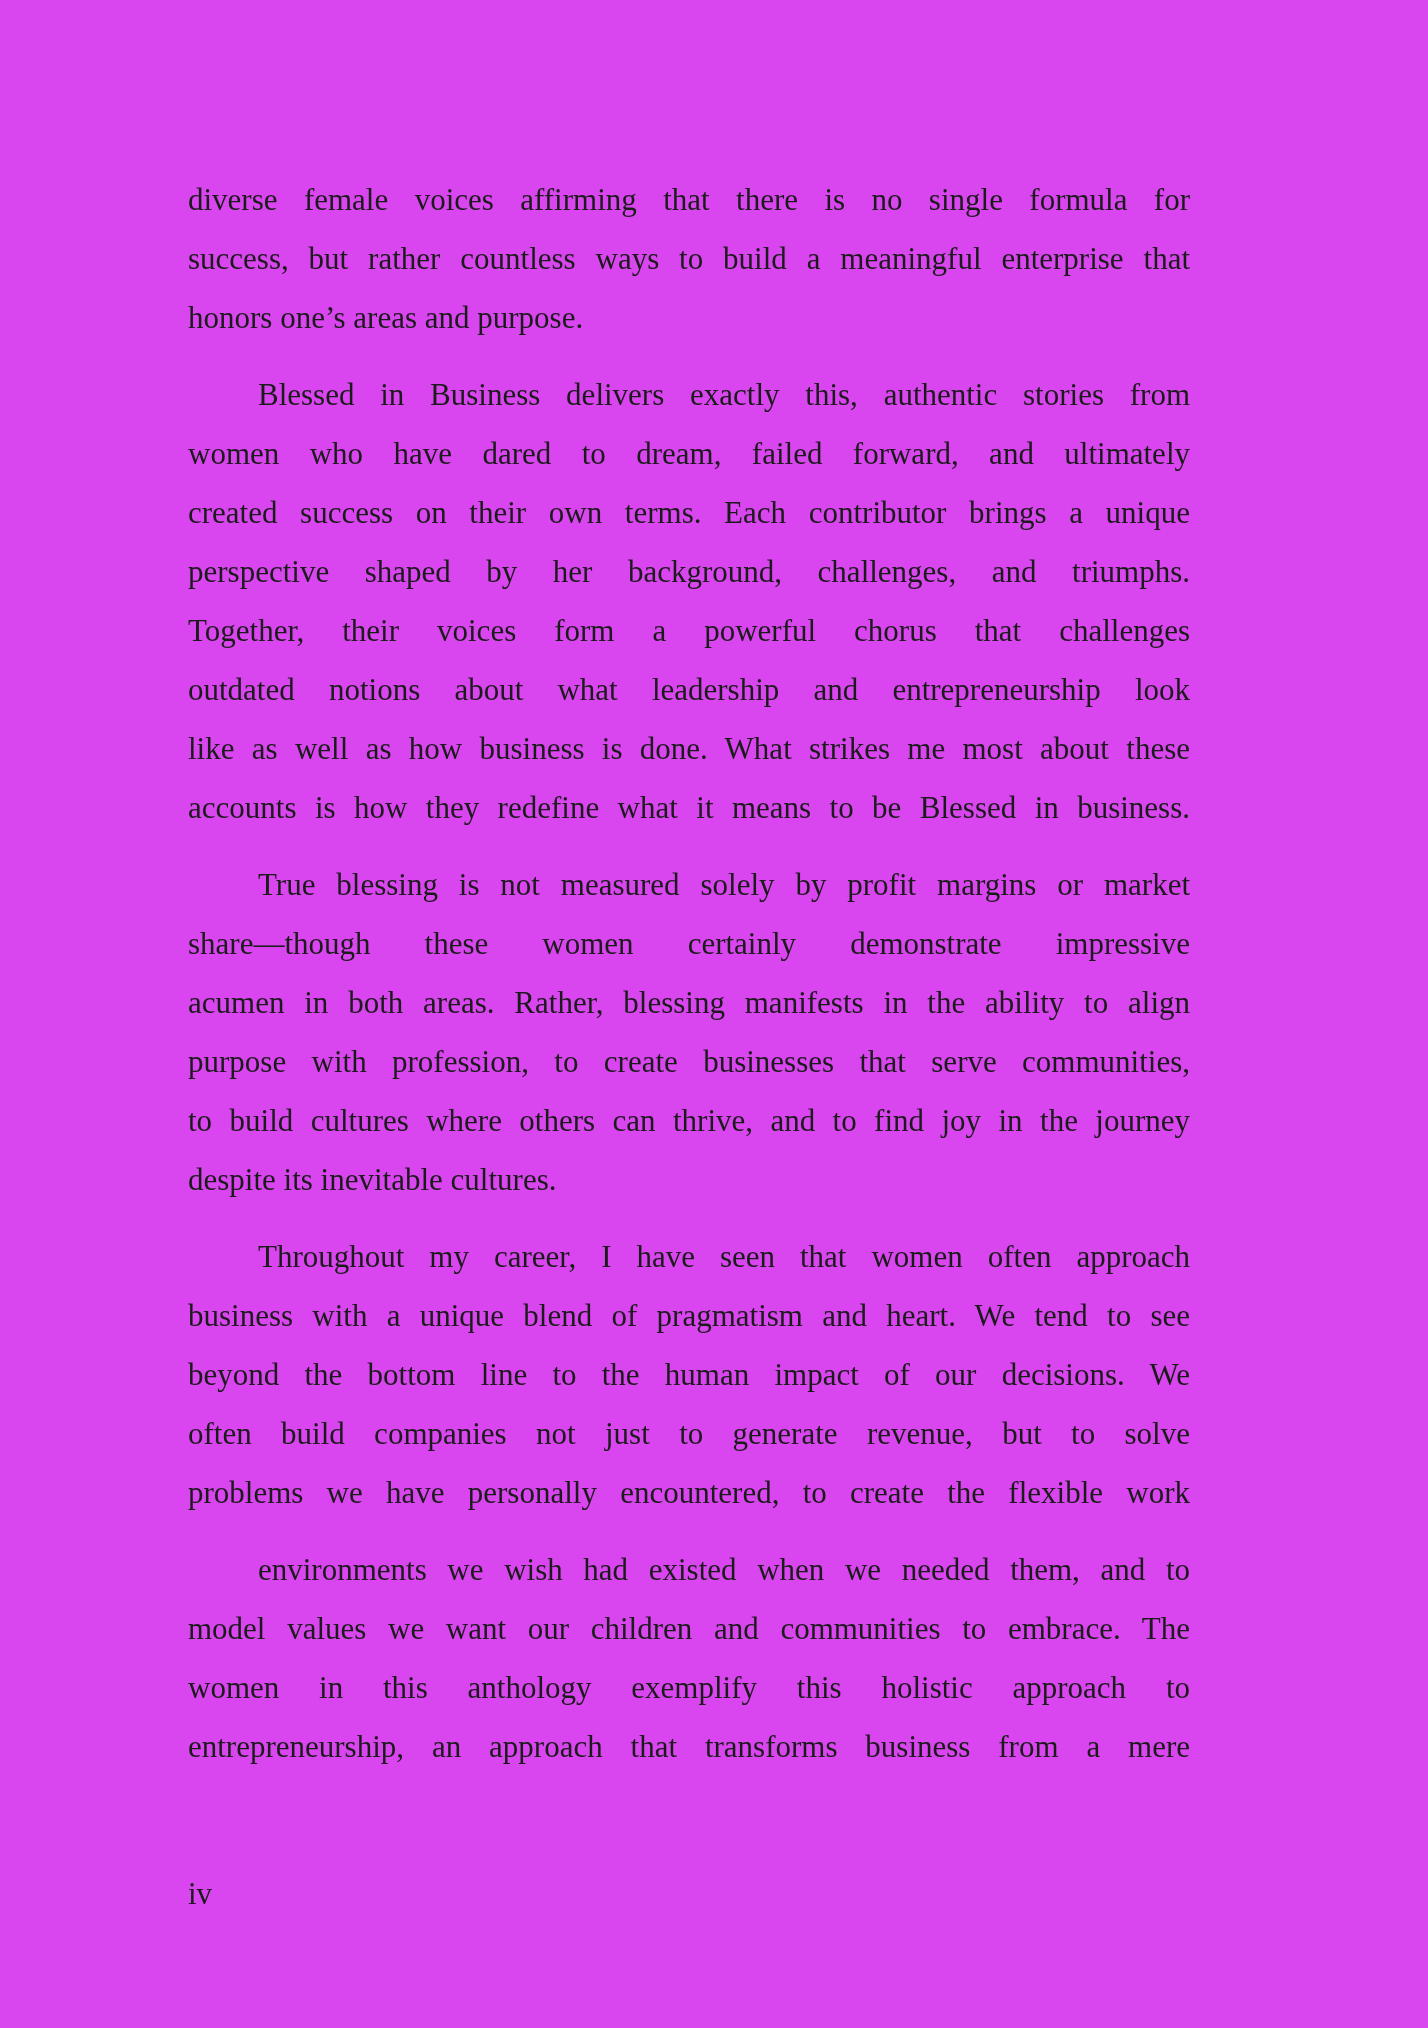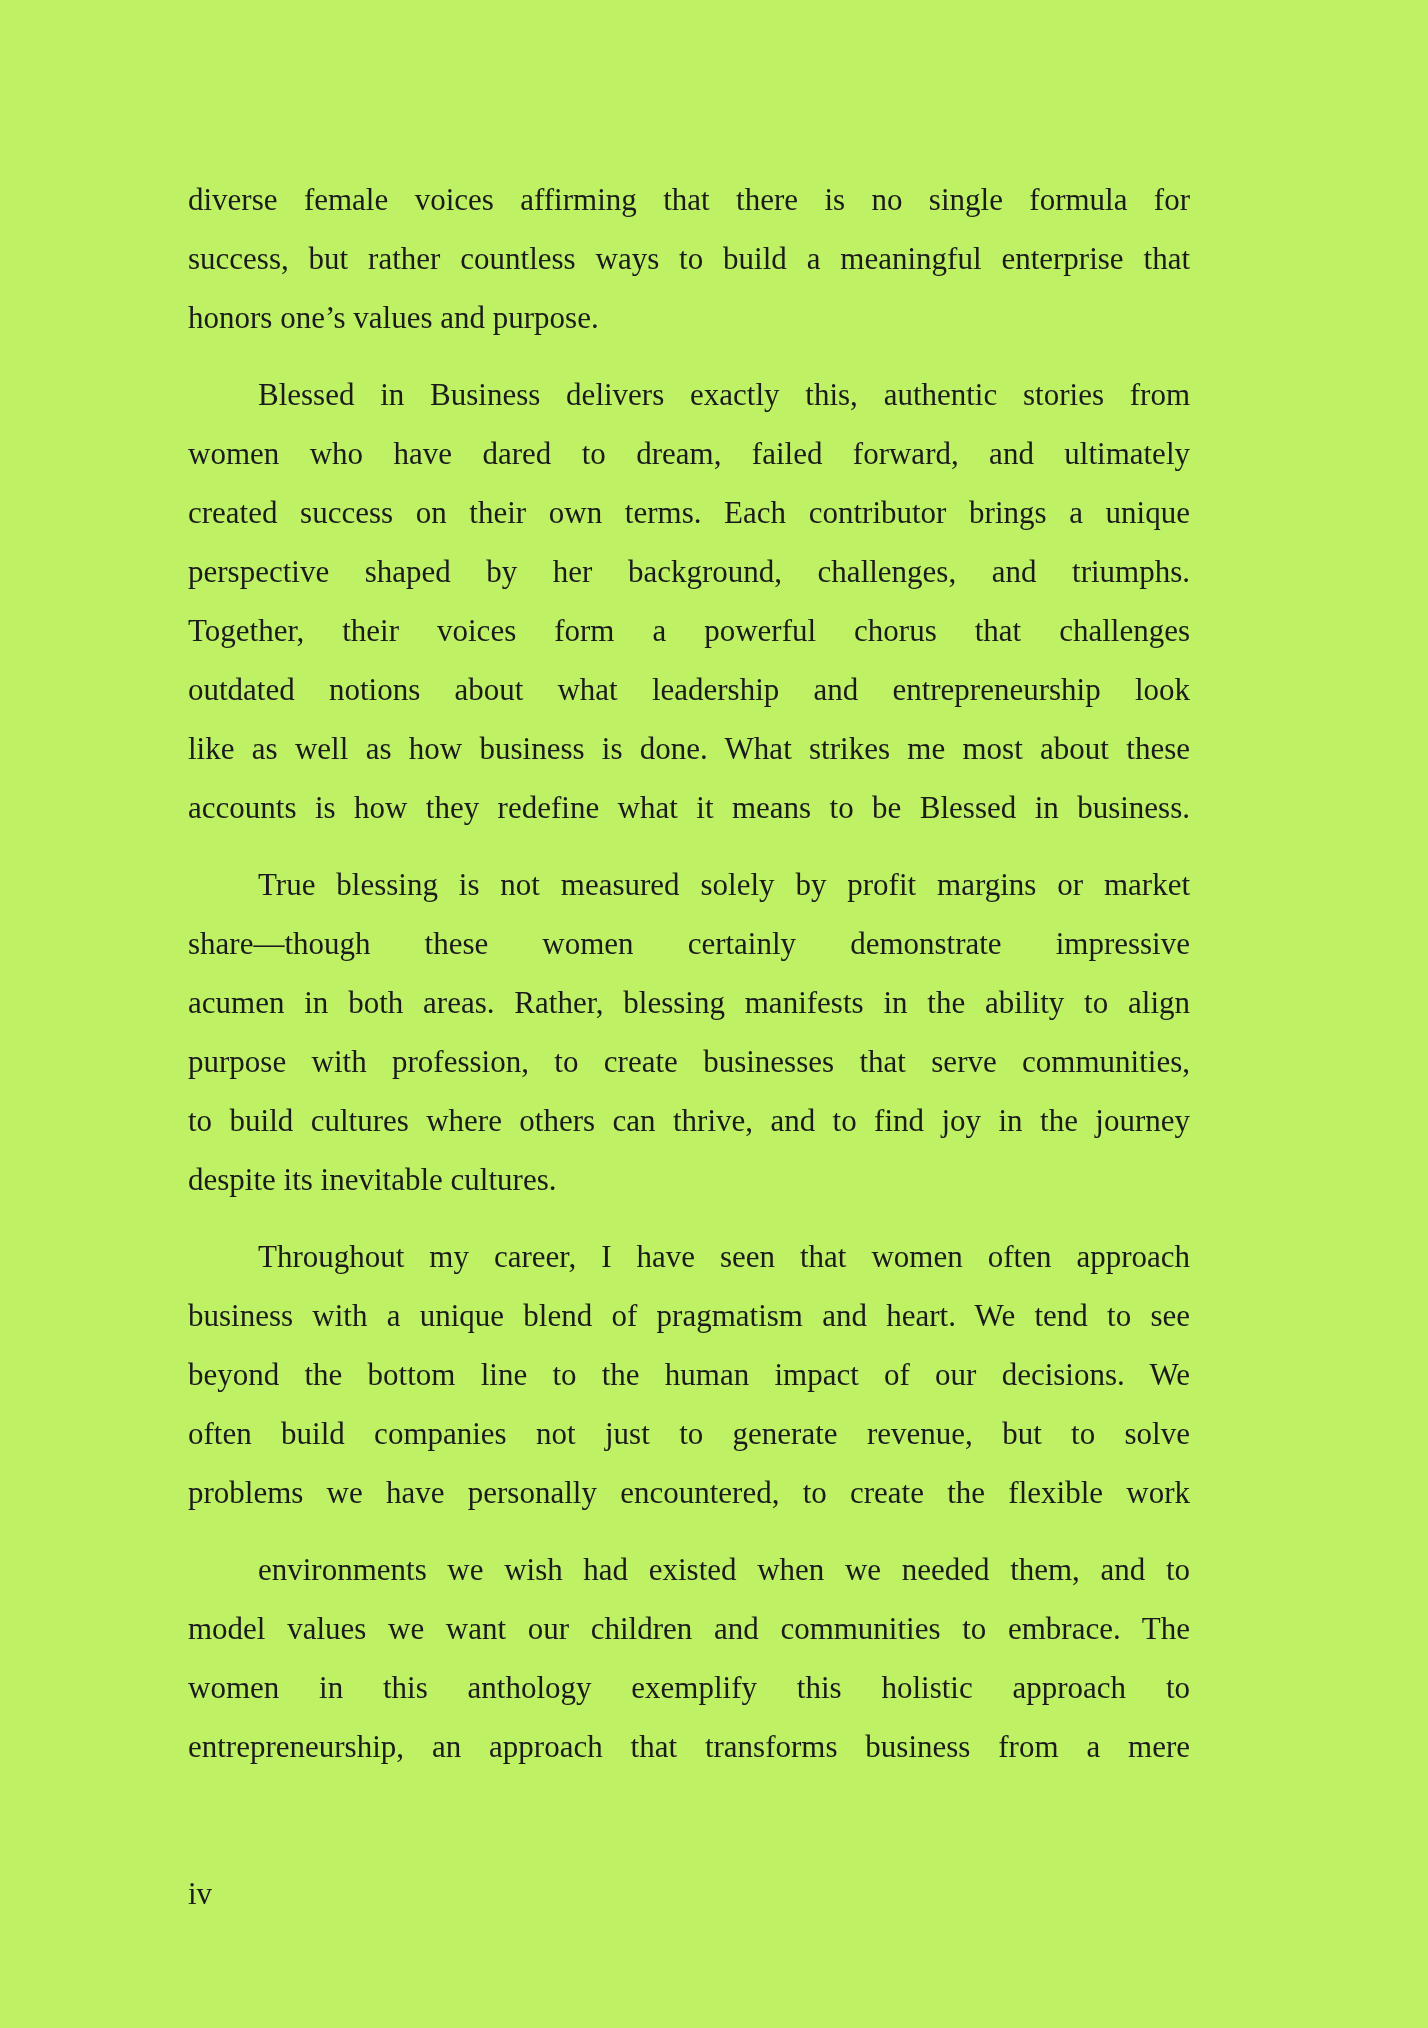--- a/index.html
+++ b/index.html
@@ -12,21 +12,21 @@
       height: 2028px;
       position: relative;
       overflow: hidden;
     }
     .page {
       position: absolute;
       left: 0;
       top: 0;
       width: 1428px;
       height: 2028px;
-      background: #bef264;
+      background: #d946ef;
     }
     .text-block {
       position: absolute;
       left: 188px;
       top: 170px;
       width: 1002px;
       font-family: "Liberation Serif", "DejaVu Serif", serif;
       font-size: 31px;
       color: #1b1b1b;
     }
@@ -63,21 +63,21 @@
   </style>
 </head>
 <body>
 
 <div class="page">
   <div class="text-block">
 
     <p class="paragraph">
       <span class="line">diverse female voices affirming that there is no single formula for</span>
       <span class="line">success, but rather countless ways to build a meaningful enterprise that</span>
-      <span class="line last">honors one’s values and purpose.</span>
+      <span class="line last">honors one’s areas and purpose.</span>
     </p>
 
     <p class="paragraph">
       <span class="line indent">Blessed in Business delivers exactly this, authentic stories from</span>
       <span class="line">women who have dared to dream, failed forward, and ultimately</span>
       <span class="line">created success on their own terms. Each contributor brings a unique</span>
       <span class="line">perspective shaped by her background, challenges, and triumphs.</span>
       <span class="line">Together, their voices form a powerful chorus that challenges</span>
       <span class="line">outdated notions about what leadership and entrepreneurship look</span>
       <span class="line">like as well as how business is done. What strikes me most about these</span>

